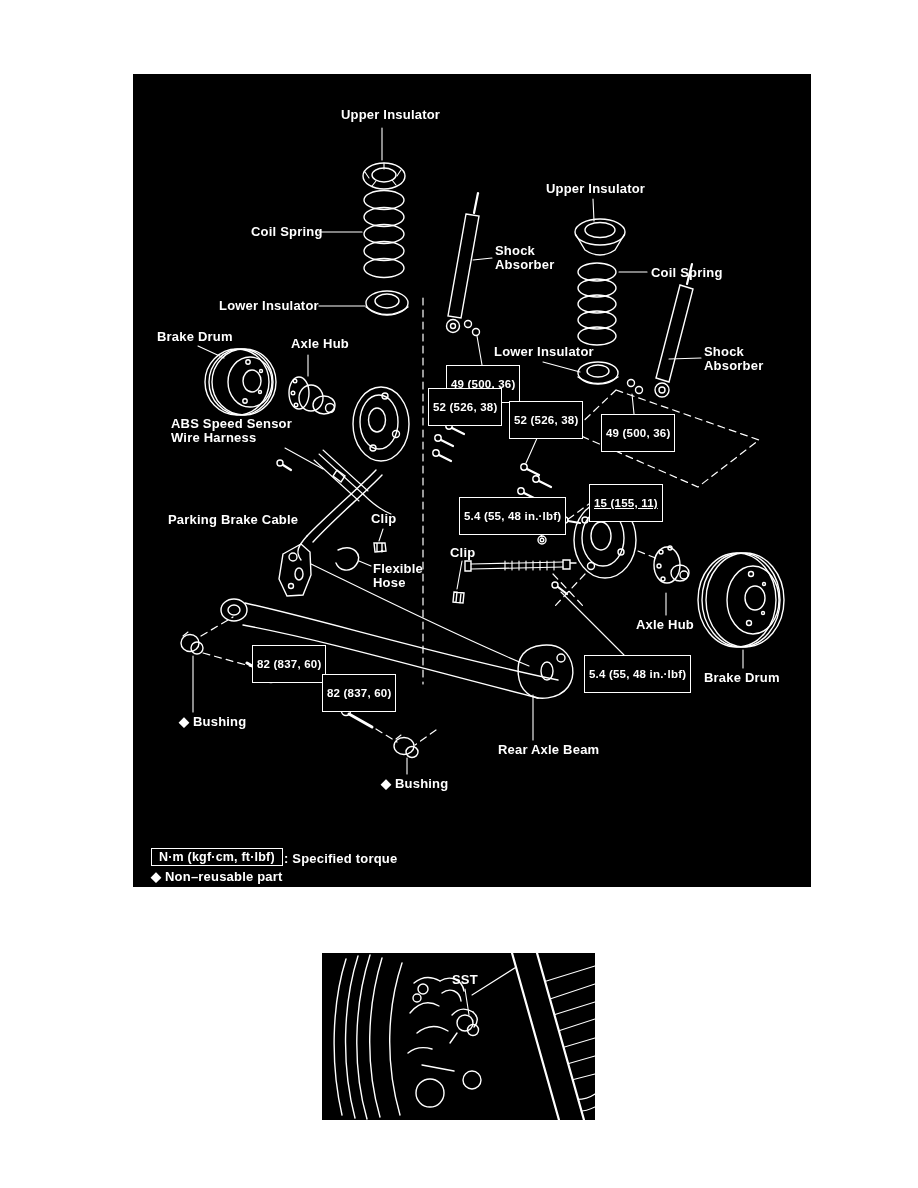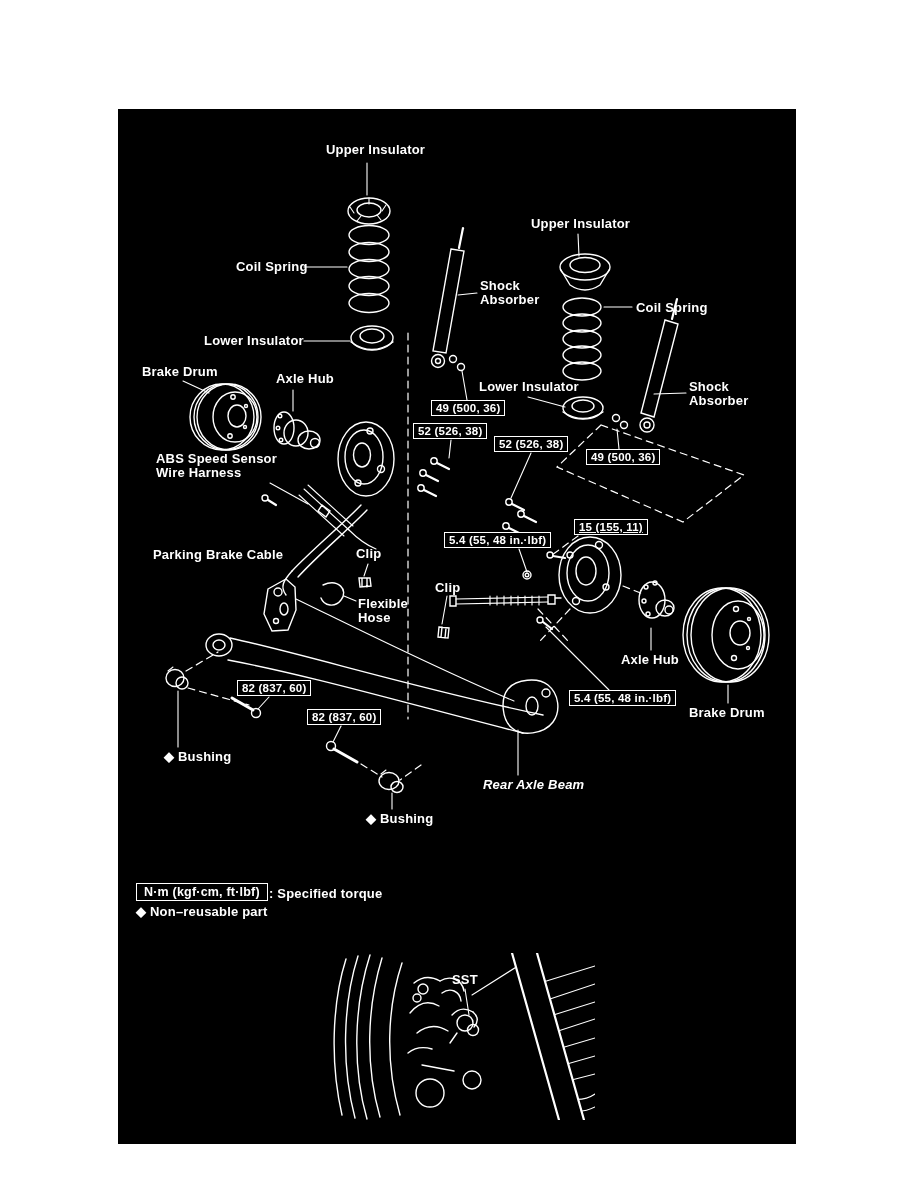--- a/index.html
+++ b/index.html
@@ -1,26 +1,26 @@
 <!DOCTYPE html>
 <html><head>
 <meta charset="utf-8">
 <style>
   html,body{margin:0;padding:0;background:#fff;}
   .page{position:relative;width:918px;height:1188px;background:#fff;overflow:hidden;
         font-family:"Liberation Sans",sans-serif;}
   .fig{position:absolute;background:#000;overflow:hidden;}
-  #fig-main{left:118px;top:74px;width:678px;height:1035px;margin-top:35px;}
+  #fig-main{left:133px;top:74px;width:678px;height:813px;}
   #fig-detail{left:322px;top:953px;width:273px;height:167px;}
   .art{position:absolute;left:0;top:0;}
   .lbl{position:absolute;color:#fff;font-size:13px;line-height:1.1;font-weight:600;
        white-space:nowrap;letter-spacing:.2px;}
   .wrap{white-space:normal;}
   .tq{position:absolute;color:#fff;font-size:11.5px;font-weight:700;white-space:nowrap;
-      border:1.5px solid #fff;padding:1px 4px;background:#000;letter-spacing:.2px;text-align:center;}
+      border:1.5px solid #fff;padding:12px 4px;background:#000;letter-spacing:.2px;text-align:center;}
   .legend-box{position:absolute;color:#fff;font-size:12.5px;font-weight:600;white-space:nowrap;
       border:1.5px solid #fff;padding:1px 7px;letter-spacing:.2px;}
   .small-code{position:absolute;color:#ddd;font-size:9px;font-weight:600;letter-spacing:.5px;margin-top:46px;}
   svg path,svg ellipse,svg circle{stroke:#fff;fill:none;stroke-width:1.4;stroke-linecap:round;}
   svg .dash{stroke-dasharray:7 5;stroke-width:1.2;}
   svg .thin{stroke-width:1.1;}
   svg .sw2{stroke-width:2.2;}
   svg .sw3{stroke-width:3;}
   svg .blackfill{fill:#000;stroke:none;}
 </style>
@@ -269,21 +269,21 @@
     <div class="lbl wrap" style="left:571px;top:271px;width:62px;">Shock Absorber</div>
     <div class="lbl wrap" style="left:38px;top:343px;width:130px;">ABS Speed Sensor Wire Harness</div>
     <div class="lbl" style="left:35px;top:439px;">Parking Brake Cable</div>
     <div class="lbl" style="left:238px;top:438px;">Clip</div>
     <div class="lbl" style="left:317px;top:472px;">Clip</div>
     <div class="lbl wrap" style="left:240px;top:488px;width:54px;">Flexible Hose</div>
     <div class="lbl" style="left:503px;top:544px;">Axle Hub</div>
     <div class="lbl" style="left:571px;top:597px;">Brake Drum</div>
     <div class="lbl" style="left:46px;top:641px;">◆ Bushing</div>
     <div class="lbl" style="left:248px;top:703px;">◆ Bushing</div>
-    <div class="lbl" style="left:365px;top:669px;font-style:italic;">Rear Axle Beam</div>
+    <div class="lbl" style="left:365px;top:669px;">Rear Axle Beam</div>
 
     <div class="tq" style="left:313px;top:291px;">49 (500, 36)</div>
     <div class="tq" style="left:295px;top:314px;">52 (526, 38)</div>
     <div class="tq" style="left:376px;top:327px;">52 (526, 38)</div>
     <div class="tq" style="left:468px;top:340px;">49 (500, 36)</div>
     <div class="tq" style="left:456px;top:410px;text-decoration:underline;">15 (155, 11)</div>
     <div class="tq" style="left:326px;top:423px;">5.4 (55, 48 in.·lbf)</div>
     <div class="tq" style="left:451px;top:581px;">5.4 (55, 48 in.·lbf)</div>
     <div class="tq" style="left:119px;top:571px;">82 (837, 60)</div>
     <div class="tq" style="left:189px;top:600px;">82 (837, 60)</div>

